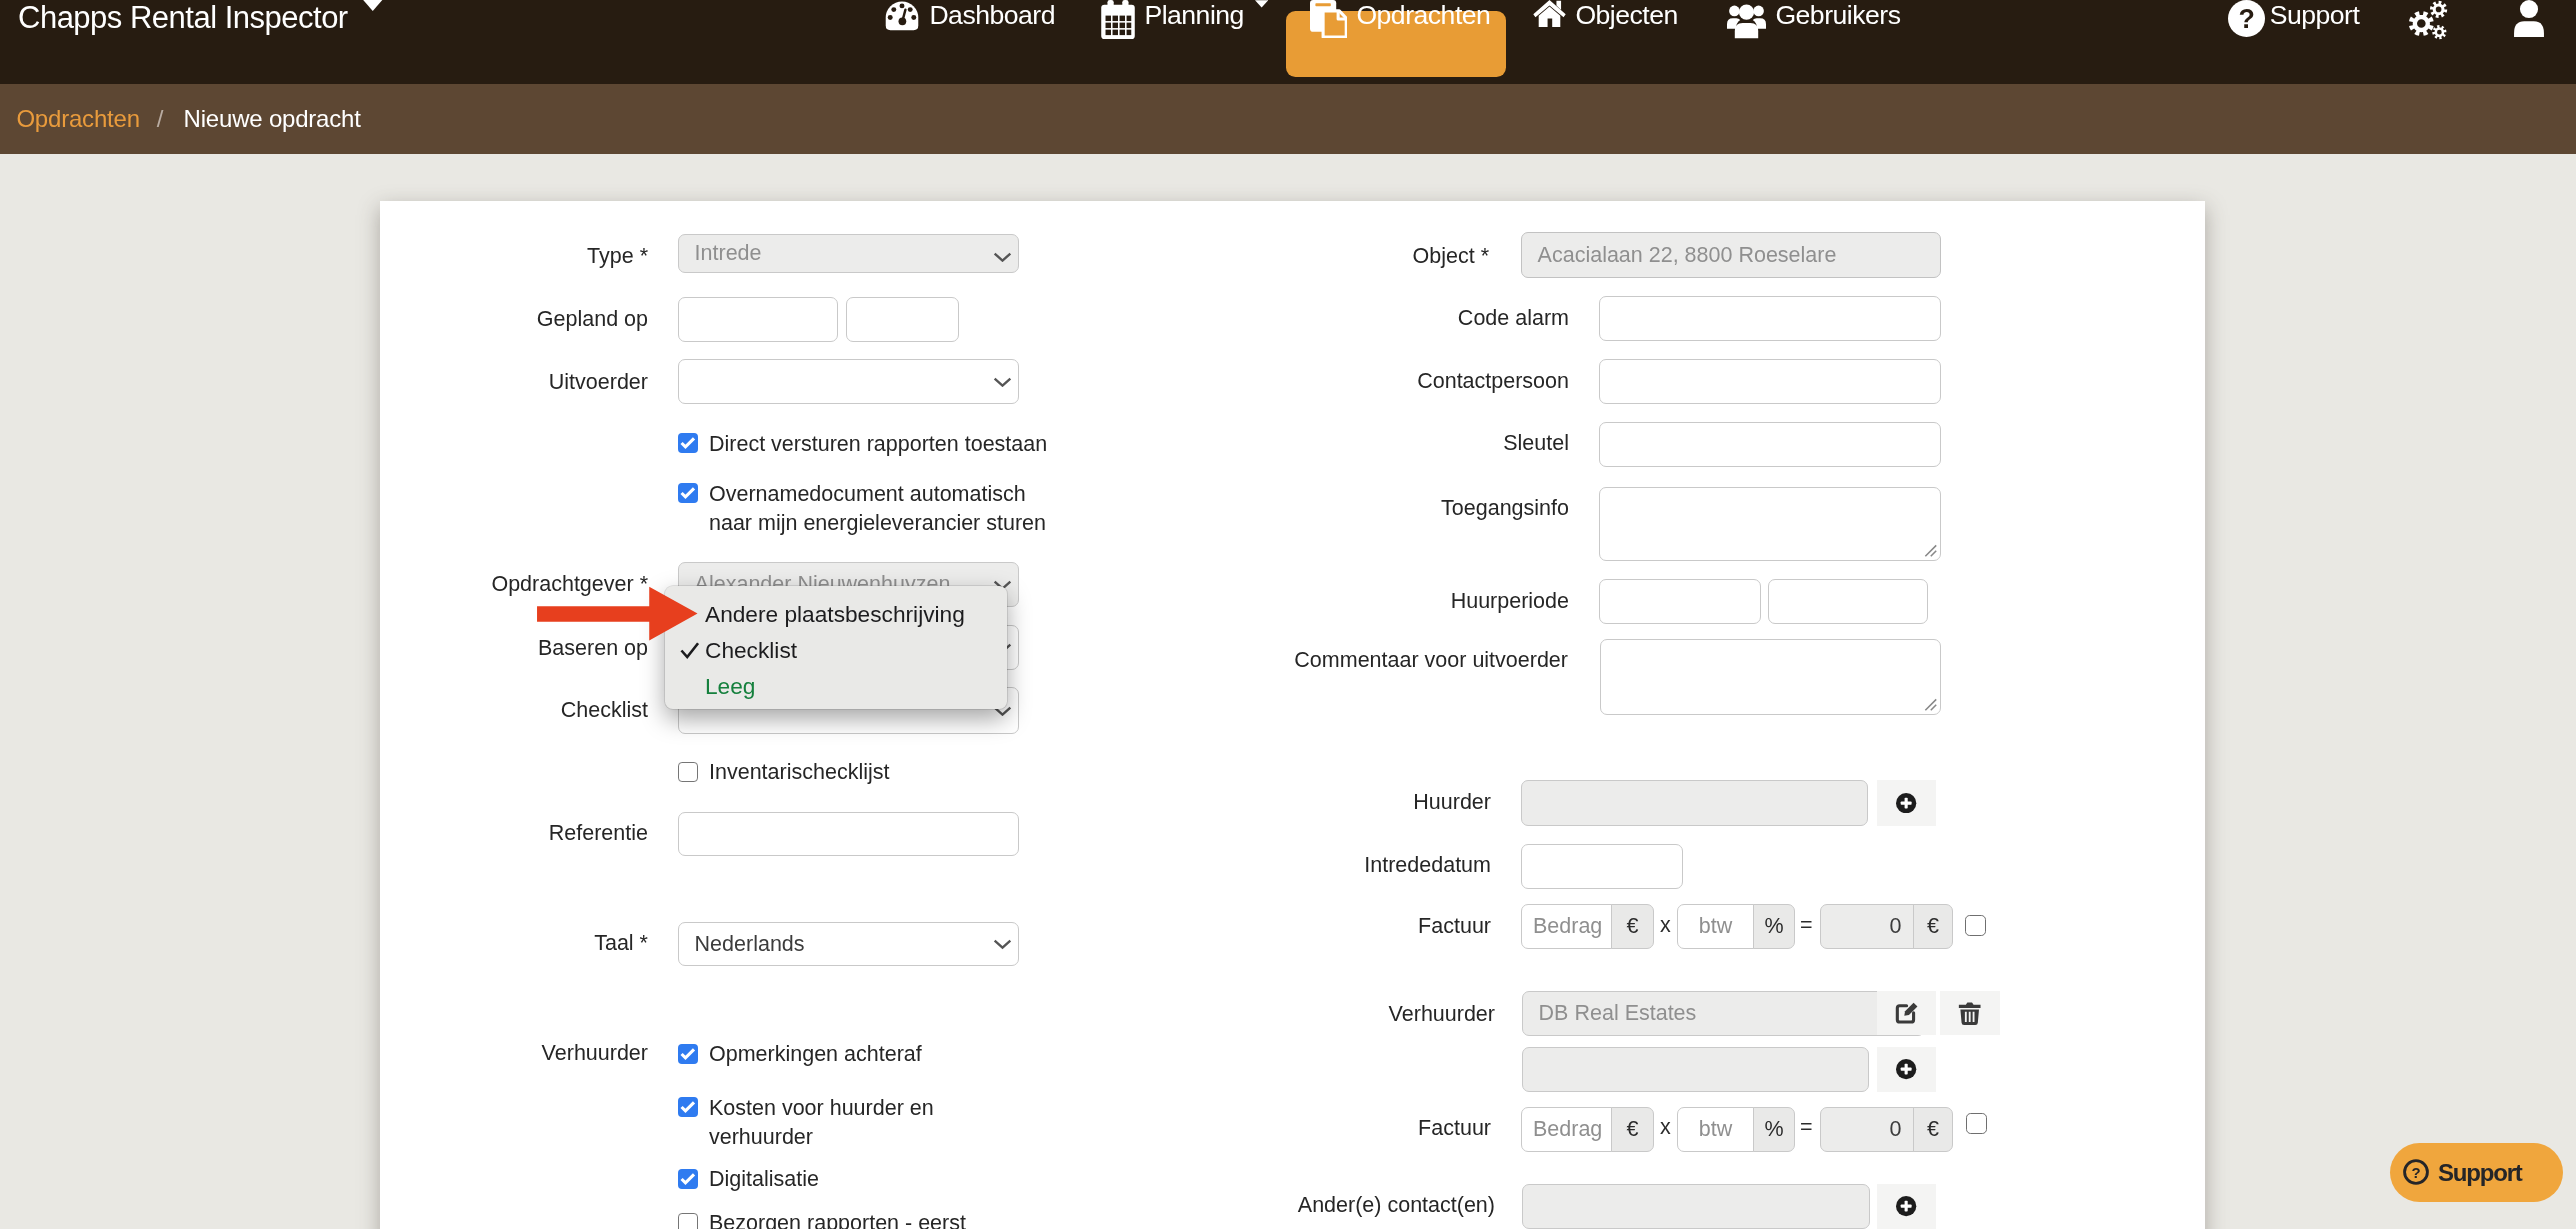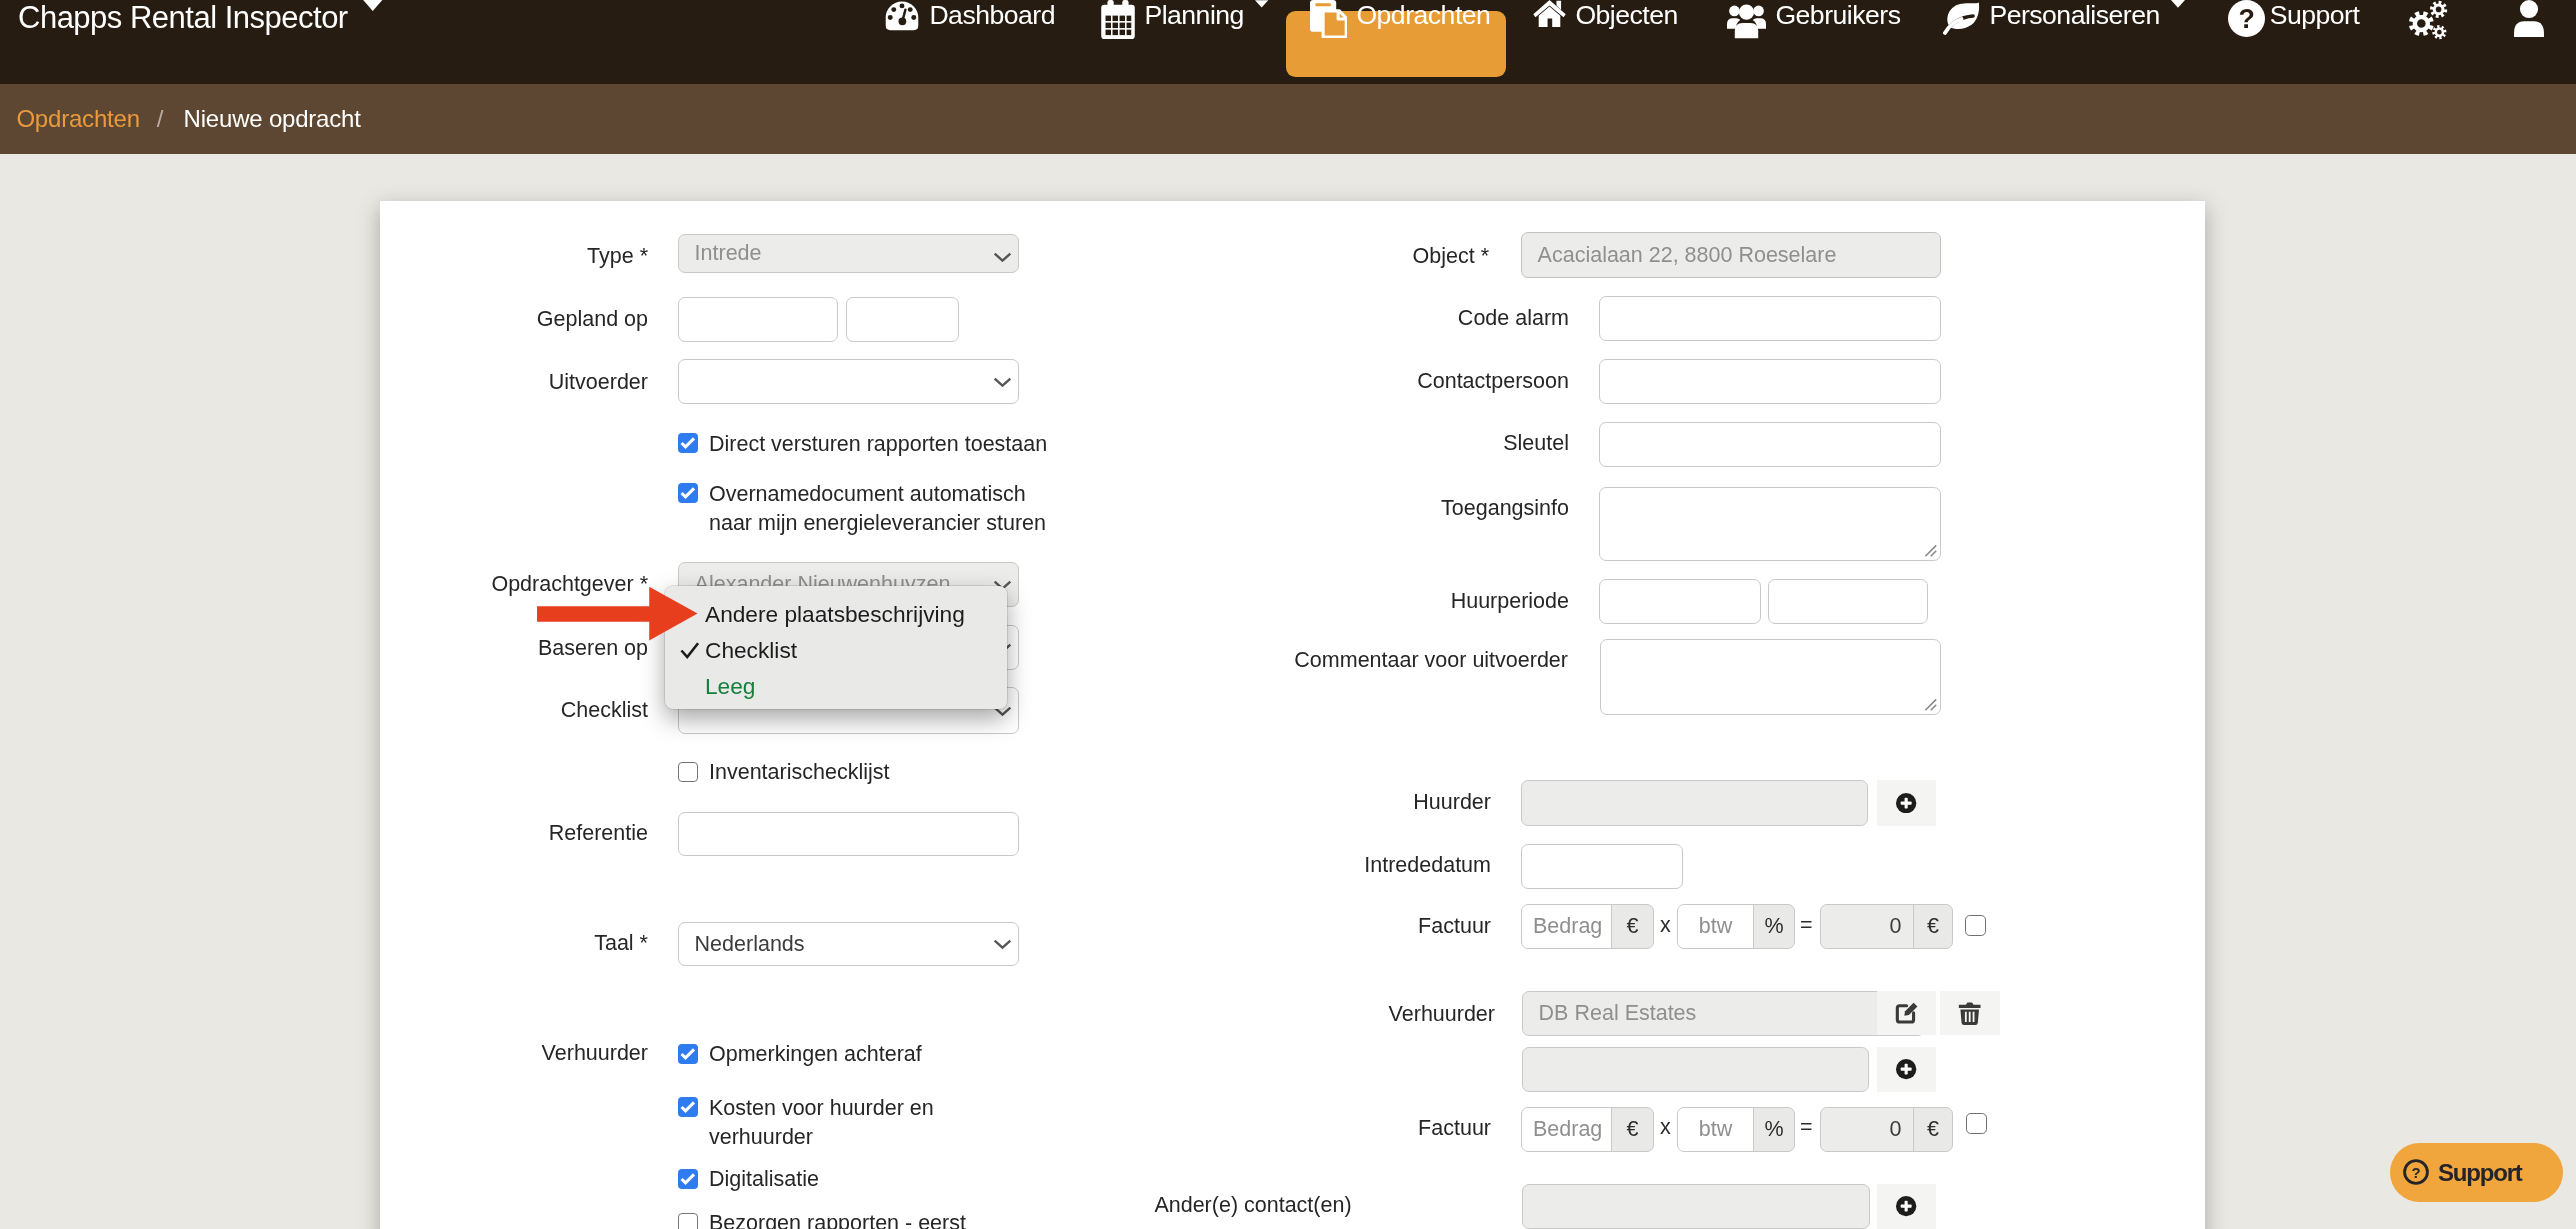--- a/index.html
+++ b/index.html
@@ -106,31 +106,20 @@
       <circle cx="9.5" cy="14" r="6.8" fill="#fff"></circle>
       <circle cx="40.5" cy="14" r="6.8" fill="#fff"></circle>
       <path d="M0,37 L0,31 Q0,23.5 7.5,23.5 L12,23.5 Q15,23.5 17,25.5 Q11.5,29 11.5,37 Z" fill="#fff"></path>
       <path d="M50,37 L50,31 Q50,23.5 42.5,23.5 L38,23.5 Q35,23.5 33,25.5 Q38.5,29 38.5,37 Z" fill="#fff"></path>
       <circle cx="25" cy="15.5" r="9.8" fill="#fff"></circle>
       <path d="M10,49 L10,40 Q10,29.5 20,29.5 L30,29.5 Q40,29.5 40,40 L40,49 Z" fill="#fff"></path>
     </svg>
     <span>Gebruikers</span>
   </div>
 
-  <div class="nitem" style="left:1943px;">
-    <svg width="37" height="35" viewBox="0 0 48 45">
-      <path d="M9,35 C1,24 8,6 25,4.5 C35,3.5 43,5 46.5,3 C48,14 45,26 37,32 C28,38.5 16,38.5 9,35 Z" fill="#fff"></path>
-      <path d="M2,43 C10,29.5 22,22 39,20.5" stroke="#271c11" stroke-width="4.6" fill="none" stroke-linecap="round"></path>
-      <path d="M2.5,42.5 C8,33.5 15,27.5 24,24.5" stroke="#fff" stroke-width="5" fill="none" stroke-linecap="round"></path>
-    </svg>
-    <span>Personaliseren</span>
-    <svg width="14" height="7.8" viewBox="0 0 22 12" style="margin-left:1.6px">
-        <polygon points="0,0 22,0 11,12" fill="#fff"></polygon>
-      </svg>
-  </div>
 
   <div class="nitem" style="left:2228px; gap:4.7px;">
     <svg width="37" height="37" viewBox="0 0 47 47" style="font-size:34px">
       <circle cx="23.5" cy="23.5" r="23.5" fill="#fff"></circle>
       <text x="23.5" y="35" font-size="34" font-weight="bold" fill="#271c11" text-anchor="middle" font-family="Liberation Sans, sans-serif">?</text>
     </svg>
     <span>Support</span>
   </div>
 
   <div class="nitem" style="left:2408px;">
@@ -349,21 +338,21 @@
       <span class="in" style="left:0;right:0;justify-content:center;">btw</span>
     </div>
   <div class="addon" style="left:1753px; top:1107px; width:42px; height:45px; border-radius:0 7px 7px 0;">%</div>
   <div class="optxt" style="left:1800px; top:1115px;">=</div>
   <div class="ctl dis" style="left:1820px; top:1107px; width:95px; height:45px; border-radius:7px 0 0 7px;">
       <span class="in dark" style="left:auto; right:12.5px;">0</span>
     </div>
   <div class="addon" style="left:1913px; top:1107px; width:40px; height:45px; border-radius:0 7px 7px 0;">€</div>
   <div class="cbe" style="left:1966px; top:1113px; width:21px; height:21px; border-radius:4.7px; border-color:#6f6f6f;"></div>
 
-  <div class="lbl" style="left:1011px; top:1188px;text-align:center;">Ander(e) contact(en)</div>
+  <div class="lbl" style="left:1011px; top:1188px;">Ander(e) contact(en)</div>
   <div class="ctl dis" style="left:1522px; top:1184px; width:348px; height:45px;"></div>
   <div class="btnsq" style="left:1877px; top:1184px; width:59px; height:45px;">
     <svg width="20.3" height="20.3" viewBox="0 0 26 26">
         <circle cx="13" cy="13" r="13" fill="#1d1d1d"></circle>
         <rect x="6" y="11" width="14" height="4" rx="1" fill="#fff"></rect>
         <rect x="11" y="6" width="4" height="14" rx="1" fill="#fff"></rect>
       </svg>
     </div>
 </div>
 <div id="overlay">

